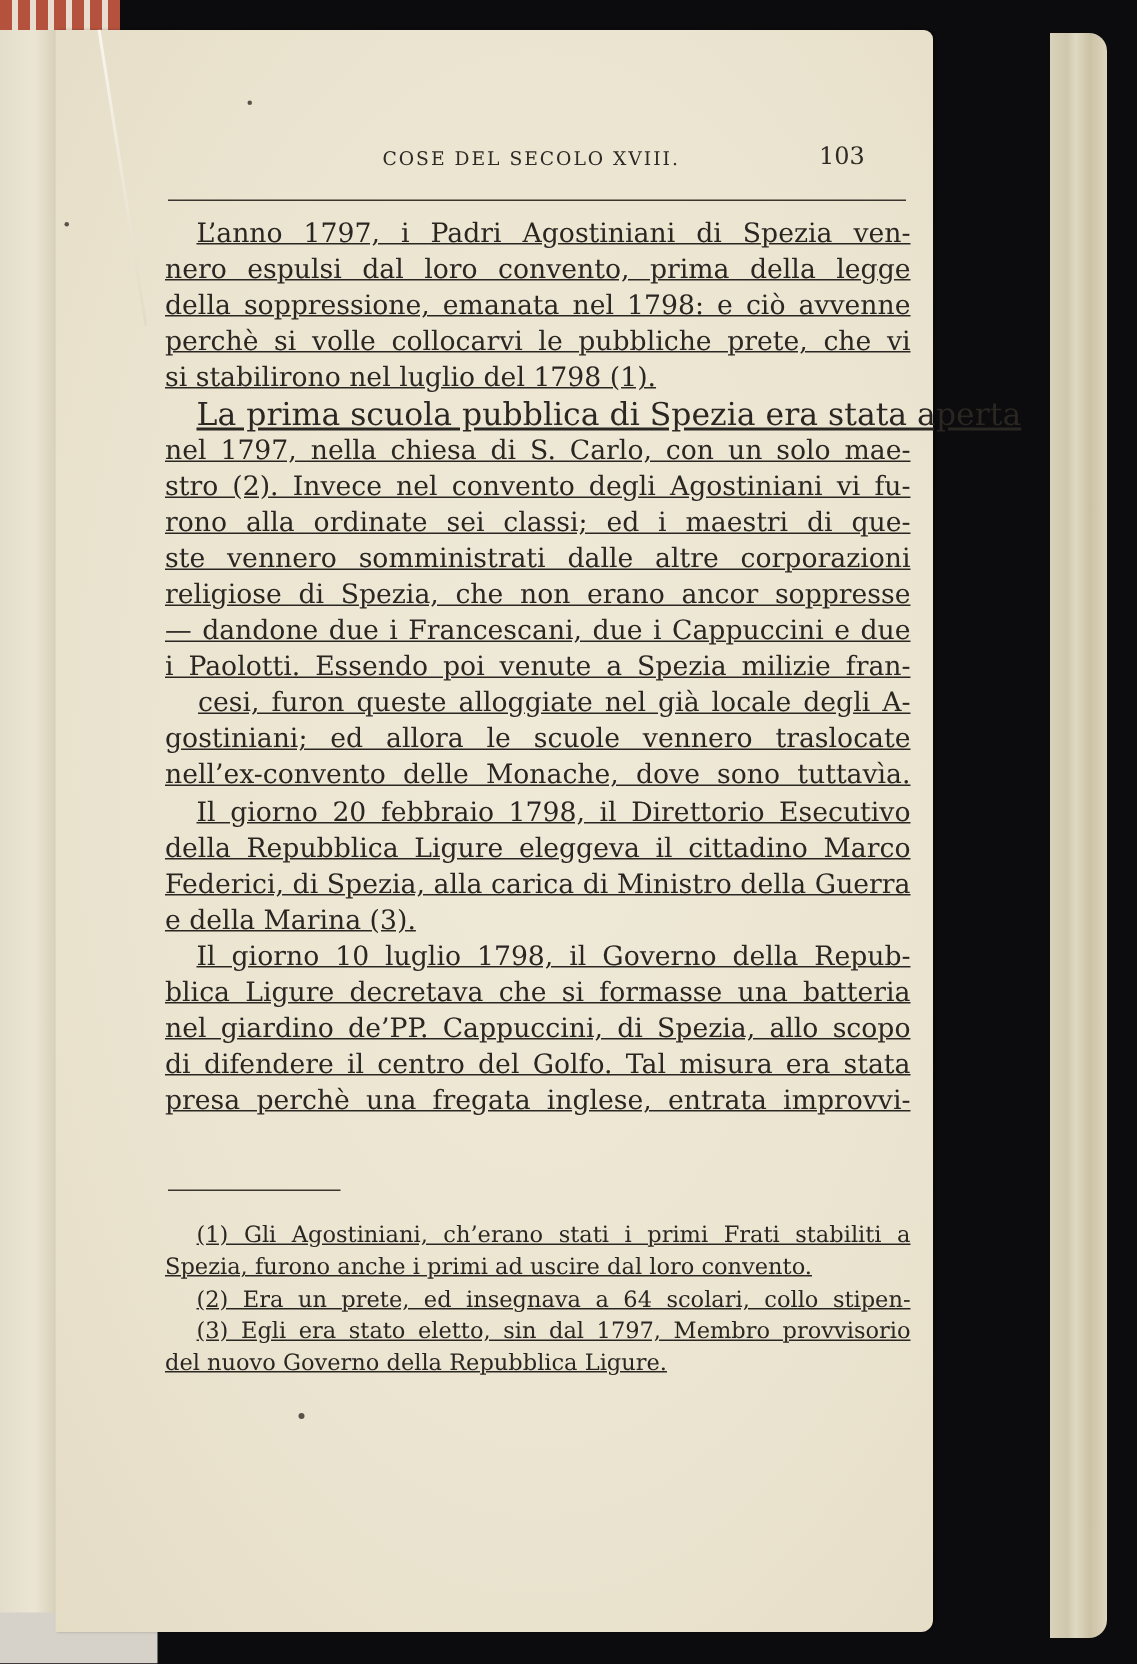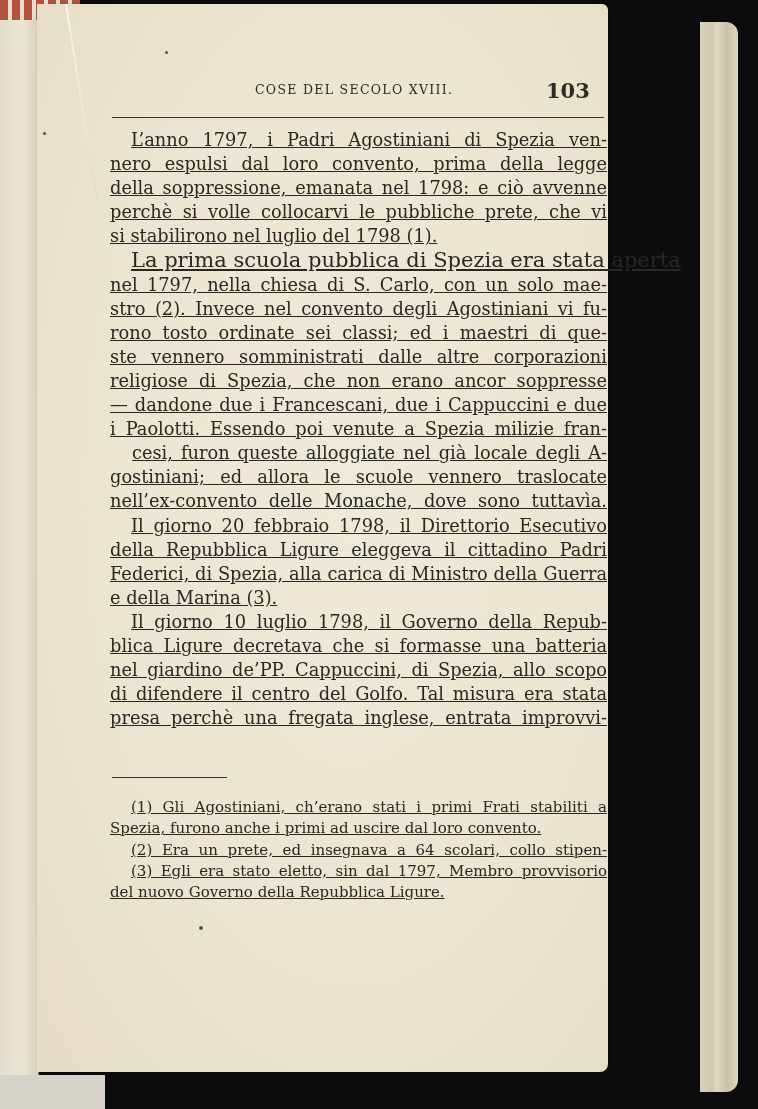--- a/index.html
+++ b/index.html
@@ -24,37 +24,38 @@
     position: absolute; left: 0; top: 20px; width: 38px; height: 1060px;
     background: linear-gradient(90deg, #e3ddcb, #ebe5d3 60%, #d6cfb9);
     border-right: 1px solid #8c846e;
   }
   .page-stack {
     position: absolute; left: 700px; top: 22px; width: 38px; height: 1070px;
     background: linear-gradient(90deg, #d9d2bc, #cfc7ad 30%, #e0d9c2 45%, #cbc2a6 70%, #ddd5bd);
     border-radius: 0 12px 12px 0;
   }
   .page {
-    position: absolute; left: 37px; top: 4px; width: 571px; height: 1068px;
+    position: absolute; left: 37px; top: 20px; width: 571px; height: 1068px;
     background: radial-gradient(ellipse at 55% 45%, #efe9d8 0%, #ebe4d0 60%, #e4dcc5 100%);
     border-radius: 0 6px 8px 0;
     box-shadow: 1px 0 2px rgba(0,0,0,0.25);
     color: #2a2622;
+    padding-left: 14px;
   }
   .crease {
     position: absolute; left: 28px; top: 0; width: 2px; height: 200px;
     background: linear-gradient(180deg, rgba(255,255,255,0.7), rgba(200,190,160,0.2));
     transform: rotate(-9deg); transform-origin: top left;
   }
   .running-head {
     position: absolute; top: 78px; left: 218px; font-size: 12.5px;
     letter-spacing: 1.3px; color: #2e2a25;
   }
   .page-number {
-    position: absolute; top: 74px; left: 509px; font-size: 21px; color: #2e2a25; font-weight: bold;
+    position: absolute; top: 74px; left: 509px; font-size: 16px; color: #2e2a25;
   }
   .head-rule {
     position: absolute; top: 113px; left: 75px; width: 492px; height: 1px;
     background: #3a352d;
   }
   .body-text {
     position: absolute; top: 124px; left: 73px; width: 497px;
     font-size: 17.8px; line-height: 24.1px; text-align: justify;
   }
   .line {
@@ -96,32 +97,32 @@
       <span class="line indent" style="display: block;">L’anno 1797, i Padri Agostiniani di Spezia ven-</span>
       <span class="line" style="display: block;">nero espulsi dal loro convento, prima della legge</span>
       <span class="line" style="display: block;">della soppressione, emanata nel 1798: e ciò avvenne</span>
       <span class="line" style="display: block;">perchè si volle collocarvi le pubbliche prete, che vi</span>
       <span class="line last" style="display: block;">si stabilirono nel luglio del 1798 (1).</span>
     </div>
     <div>
       <span class="line indent" style="display: block; font-size: 21px;">La prima scuola pubblica di Spezia era stata aperta</span>
       <span class="line" style="display: block;">nel 1797, nella chiesa di S. Carlo, con un solo mae-</span>
       <span class="line" style="display: block;">stro (2). Invece nel convento degli Agostiniani vi fu-</span>
-      <span class="line" style="display: block;">rono tosto ordinate sei classi; ed i maestri di que-</span>
+      <span class="line" style="display: block;">rono alla ordinate sei classi; ed i maestri di que-</span>
       <span class="line" style="display: block;">ste vennero somministrati dalle altre corporazioni</span>
       <span class="line" style="display: block;">religiose di Spezia, che non erano ancor soppresse</span>
       <span class="line" style="display: block;">— dandone due i Francescani, due i Cappuccini e due</span>
       <span class="line" style="display: block;">i Paolotti. Essendo poi venute a Spezia milizie fran-</span>
       <span class="line" style="display: block; margin-left: 22px;">cesi, furon queste alloggiate nel già locale degli A-</span>
       <span class="line" style="display: block;">gostiniani; ed allora le scuole vennero traslocate</span>
       <span class="line" style="display: block;">nell’ex-convento delle Monache, dove sono tuttavìa.</span>
     </div>
     <div>
       <span class="line indent" style="display: block;">Il giorno 20 febbraio 1798, il Direttorio Esecutivo</span>
-      <span class="line" style="display: block;">della Repubblica Ligure eleggeva il cittadino Padri</span>
+      <span class="line" style="display: block;">della Repubblica Ligure eleggeva il cittadino Marco</span>
       <span class="line" style="display: block;">Federici, di Spezia, alla carica di Ministro della Guerra</span>
       <span class="line last" style="display: block;">e della Marina (3).</span>
     </div>
     <div>
       <span class="line indent" style="display: block;">Il giorno 10 luglio 1798, il Governo della Repub-</span>
       <span class="line" style="display: block;">blica Ligure decretava che si formasse una batteria</span>
       <span class="line" style="display: block;">nel giardino de’PP. Cappuccini, di Spezia, allo scopo</span>
       <span class="line" style="display: block;">di difendere il centro del Golfo. Tal misura era stata</span>
       <span class="line" style="display: block;">presa perchè una fregata inglese, entrata improvvi-</span>
     </div>

